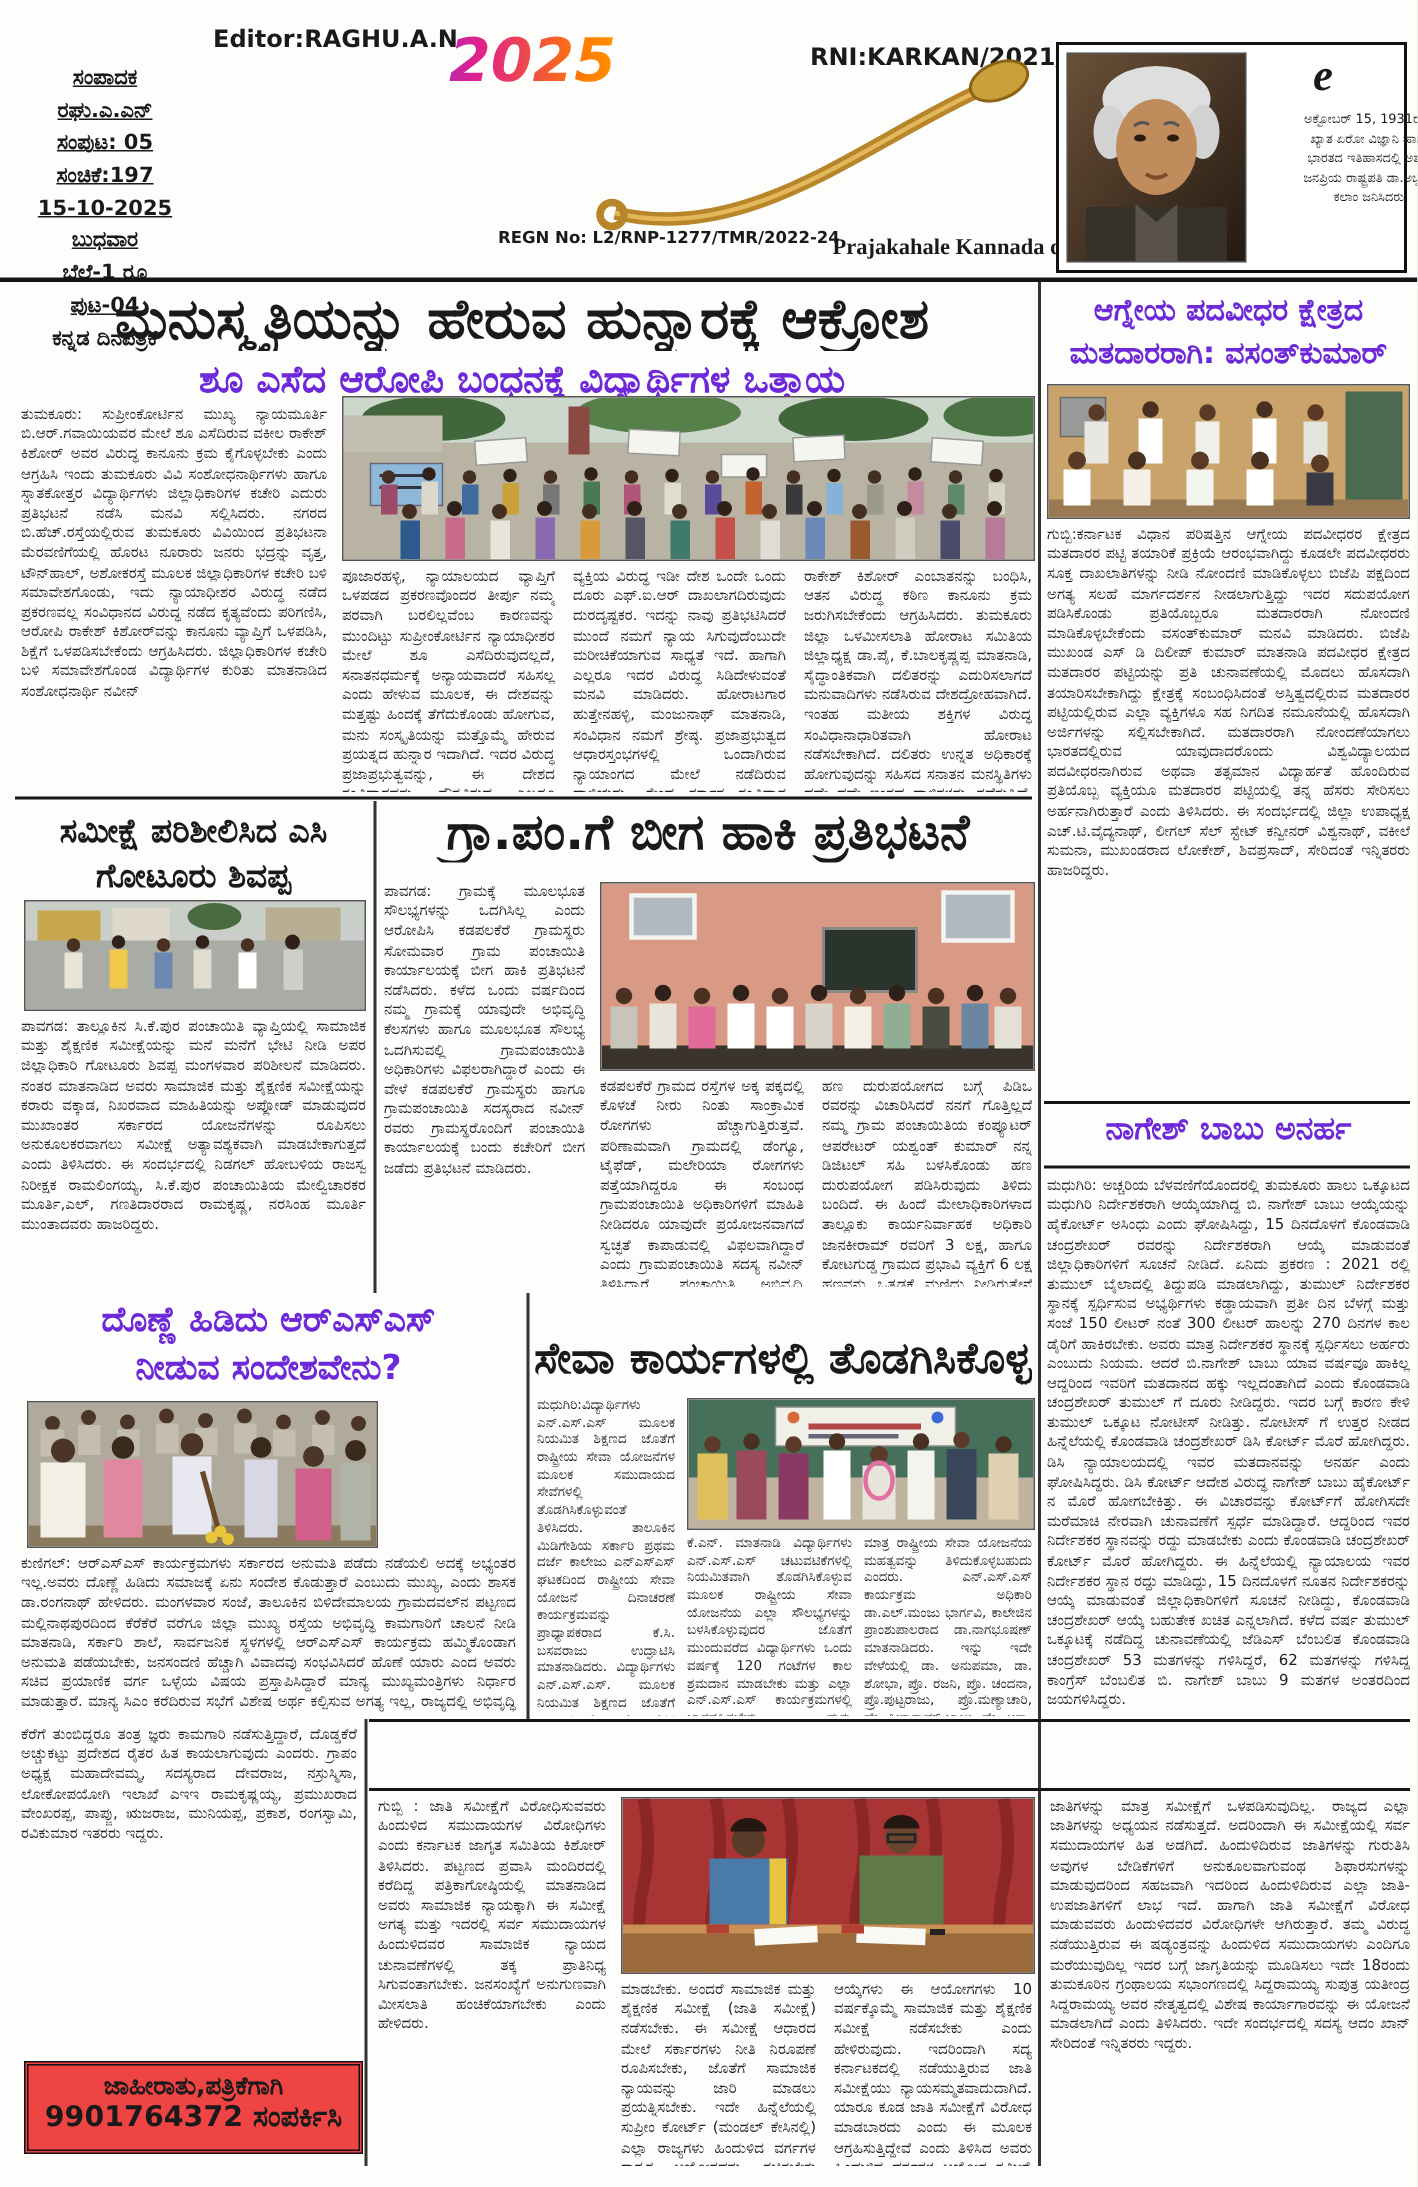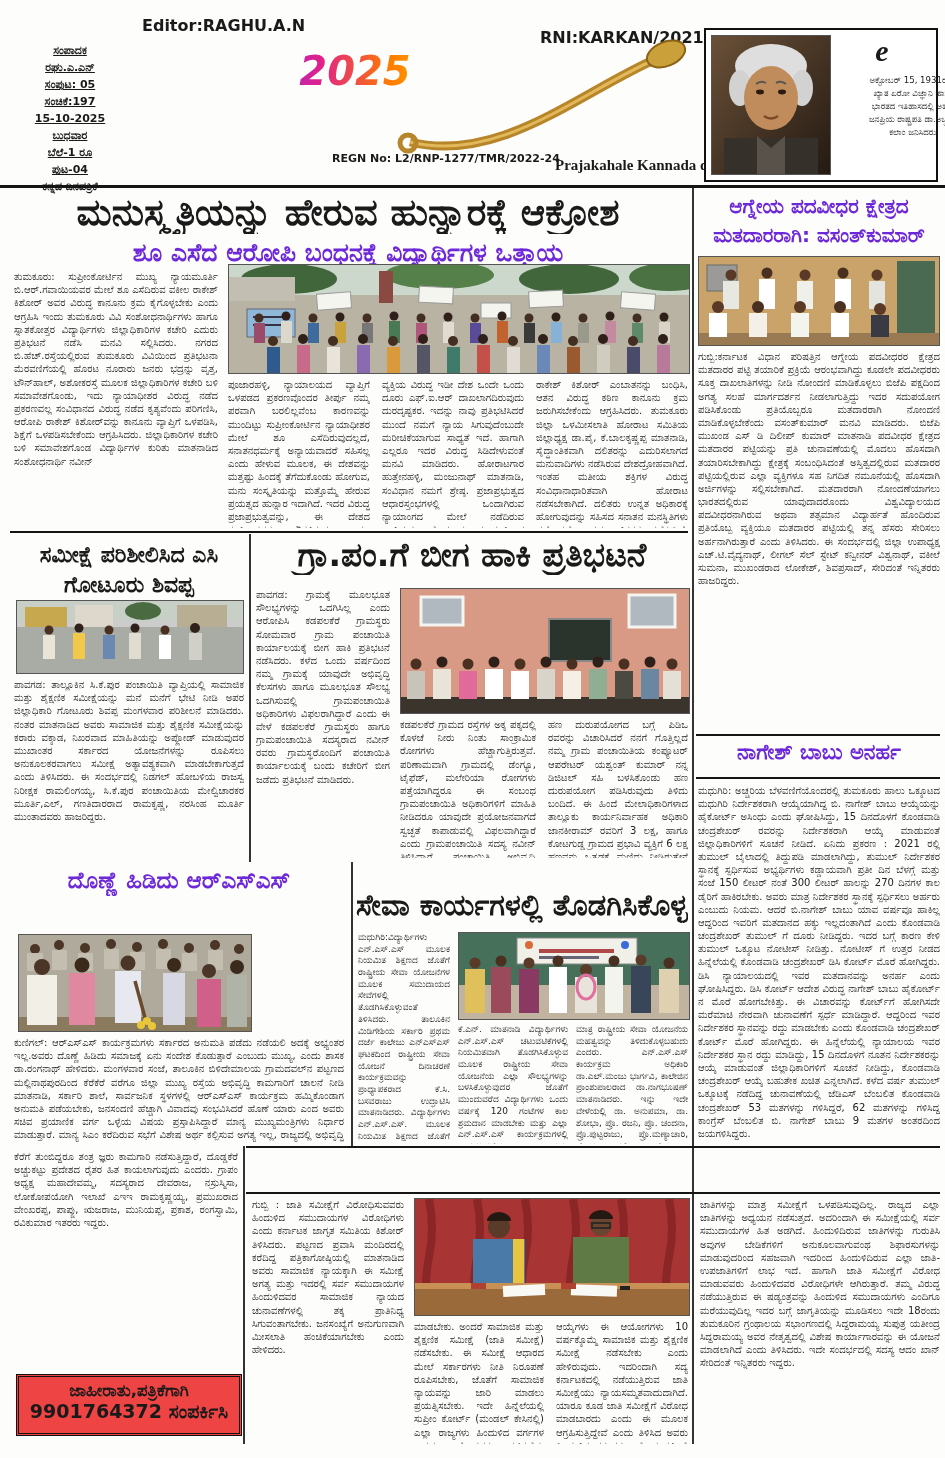--- a/index.html
+++ b/index.html
@@ -7,26 +7,26 @@
         font-family:"DejaVu Sans",sans-serif;color:#1a1a1a;overflow:hidden;}
   .abs{position:absolute;}
   .kn{font-size:10px;line-height:1.32;text-align:justify;color:#222;overflow:hidden;}
   .kn9{font-size:9px;line-height:1.3;text-align:justify;color:#222;overflow:hidden;}
   .ctr{text-align:center;}
   .bold{font-weight:bold;}
   .red{color:#6d28d9;}
   .nowrap{white-space:nowrap;}
   .rule-h{background:#151515;}
   .rule-v{background:#333;}
-  .info-line{font-size:11px;font-weight:bold;text-decoration:underline;line-height:1.55;text-align:center;}
+  .info-line{font-size:14px;font-weight:bold;text-decoration:underline;line-height:1.55;text-align:center;}
   .info-last{text-decoration:none;}
   .masthead{font-size:74px;font-weight:bold;color:#e84400;text-shadow:4px 5px 0 #181818;letter-spacing:2px;}
   .logo2025{font-size:40px;font-style:italic;font-weight:bold;
      background:linear-gradient(90deg,#7b2ff7,#e0218a,#ff7b00,#ffd000);
-     -webkit-background-clip:text;background-clip:text;color:transparent;margin-top:30px;}
+     -webkit-background-clip:text;background-clip:text;color:transparent;}
   .photo{border:1px solid #555;background:#ccc;overflow:hidden;}
   .headbox{overflow:hidden;}
   svg{display:block;}
 </style>
 </head>
 <body>
 
 <div id="page">
 
   <div class="abs" style="left:12px;top:42px;width:116px;">
@@ -301,20 +301,21 @@
           <circle cx="271" cy="75" r="5.5" fill="#4a3020"></circle>
       </g>
     </svg>
   </div>
 
   <div class="abs kn" style="left:400px;top:718px;width:136px;height:140px;">ಕಡಪಲಕೆರೆ ಗ್ರಾಮದ ರಸ್ತೆಗಳ ಅಕ್ಕ ಪಕ್ಕದಲ್ಲಿ ಕೊಳಚೆ ನೀರು ನಿಂತು ಸಾಂಕ್ರಾಮಿಕ ರೋಗಗಳು ಹೆಚ್ಚಾಗುತ್ತಿರುತ್ತವೆ. ಪರಿಣಾಮವಾಗಿ ಗ್ರಾಮದಲ್ಲಿ ಡೆಂಗ್ಯೂ, ಟೈಫೆಡ್, ಮಲೇರಿಯಾ ರೋಗಗಳು ಪತ್ತೆಯಾಗಿದ್ದರೂ ಈ ಸಂಬಂಧ ಗ್ರಾಮಪಂಚಾಯಿತಿ ಅಧಿಕಾರಿಗಳಿಗೆ ಮಾಹಿತಿ ನೀಡಿದರೂ ಯಾವುದೇ ಪ್ರಯೋಜನವಾಗದೆ ಸ್ವಚ್ಛತೆ ಕಾಪಾಡುವಲ್ಲಿ ವಿಫಲವಾಗಿದ್ದಾರೆ ಎಂದು ಗ್ರಾಮಪಂಚಾಯಿತಿ ಸದಸ್ಯ ನವೀನ್ ತಿಳಿಸಿದ್ದಾರೆ. ಪಂಚಾಯಿತಿ ಅಭಿವೃದ್ಧಿ ಅಧಿಕಾರಿಗಳು ತಮ್ಮ ಕೊನೆಯಲ್ಲಿ ವಾಸವಿದ್ದು ವಾರಕ್ಕೆ ಒಂದೆರಡು ಬಾರಿ ಕರ್ತವ್ಯಕ್ಕೆ ಹಾಜರಾಗುತ್ತಿದ್ದಾರೆ.</div>
   <div class="abs kn" style="left:548px;top:718px;width:140px;height:140px;">ಹಣ ದುರುಪಯೋಗದ ಬಗ್ಗೆ ಪಿಡಿಒ ರವರನ್ನು ವಿಚಾರಿಸಿದರೆ ನನಗೆ ಗೊತ್ತಿಲ್ಲದೆ ನಮ್ಮ ಗ್ರಾಮ ಪಂಚಾಯಿತಿಯ ಕಂಪ್ಯೂಟರ್ ಆಪರೇಟರ್ ಯಶ್ವಂತ್ ಕುಮಾರ್ ನನ್ನ ಡಿಜಿಟಲ್ ಸಹಿ ಬಳಸಿಕೊಂಡು ಹಣ ದುರುಪಯೋಗ ಪಡಿಸಿರುವುದು ತಿಳಿದು ಬಂದಿದೆ. ಈ ಹಿಂದೆ ಮೇಲಾಧಿಕಾರಿಗಳಾದ ತಾಲ್ಲೂಕು ಕಾರ್ಯನಿರ್ವಾಹಕ ಅಧಿಕಾರಿ ಜಾನಕೀರಾಮ್ ರವರಿಗೆ 3 ಲಕ್ಷ, ಹಾಗೂ ಕೋಟಗುಡ್ಡ ಗ್ರಾಮದ ಪ್ರಭಾವಿ ವ್ಯಕ್ತಿಗೆ 6 ಲಕ್ಷ ಹಣವನ್ನು ಒತ್ತಡಕ್ಕೆ ಮಣಿದು ನೀಡಿರುತ್ತೇನೆ ಎಂದು ಪಿಡಿಒ ರವರು ತಿಳಿಸಿರುತ್ತಾರೆ.</div>
 
   <div class="abs bold ctr red headbox" style="left:14px;top:864px;width:330px;font-size:23px;line-height:1.4;">
     <div>ದೊಣ್ಣೆ ಹಿಡಿದು ಆರ್‌ಎಸ್‌ಎಸ್</div>
+    <div>ನೀಡುವ ಸಂದೇಶವೇನು?</div>
   </div>
 
   <div class="abs photo" style="left:18px;top:934px;width:232px;height:96px;">
     <svg width="232" height="96" viewBox="0 0 232 96">
       <rect width="232" height="96" fill="#b0aa9c"></rect>
       <g fill="#4a3526">
         <circle cx="16" cy="14" r="5"></circle>
           <circle cx="40" cy="10" r="5"></circle>
           <circle cx="66" cy="13" r="5"></circle>
         <circle cx="92" cy="9" r="5"></circle>

